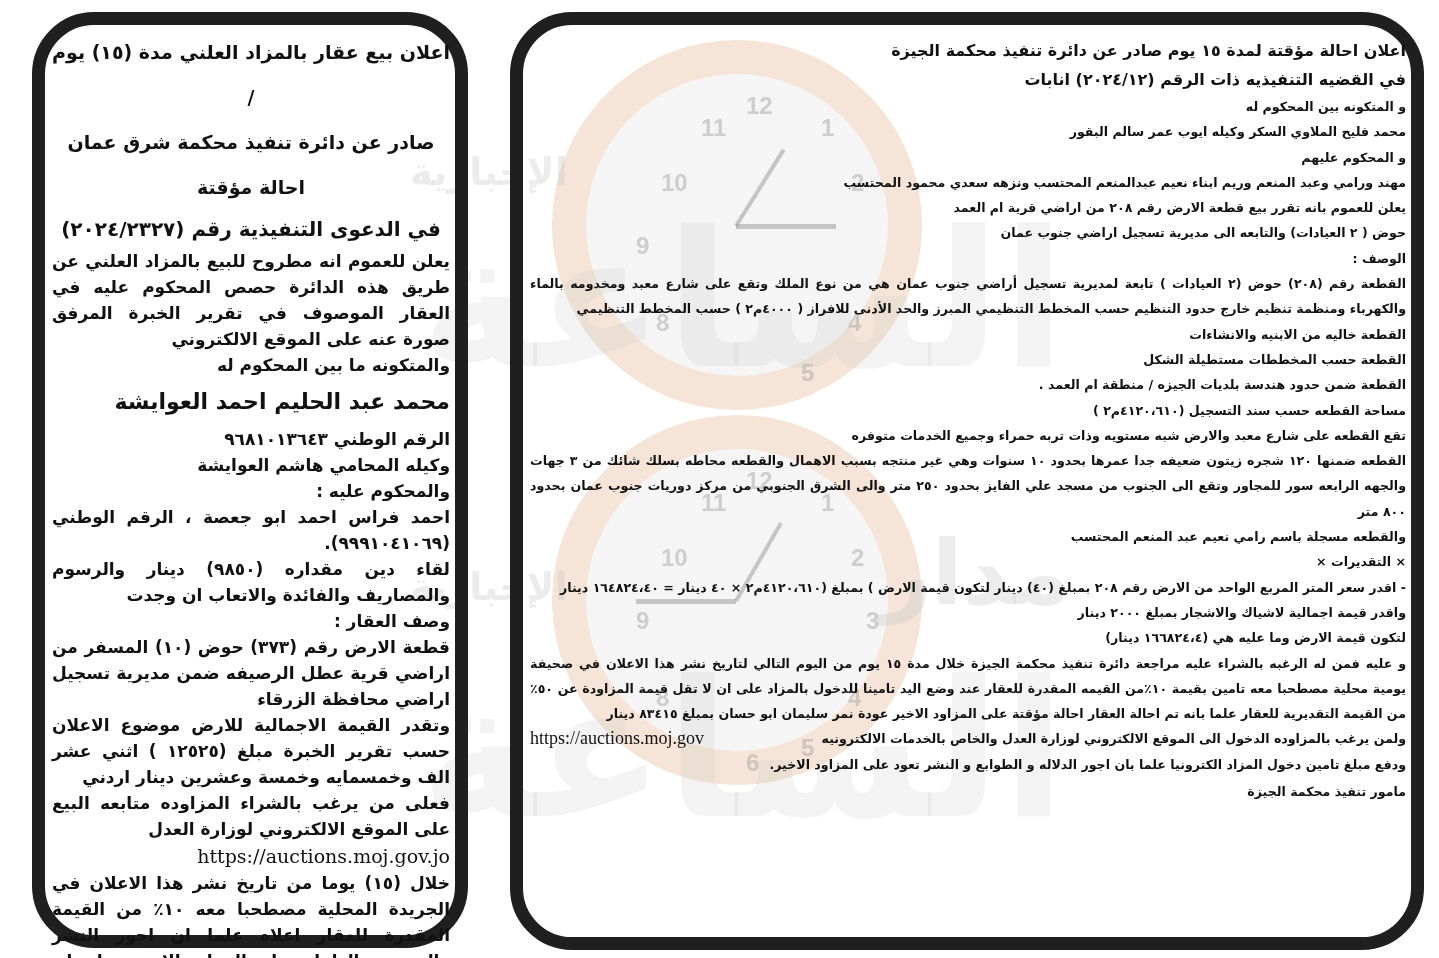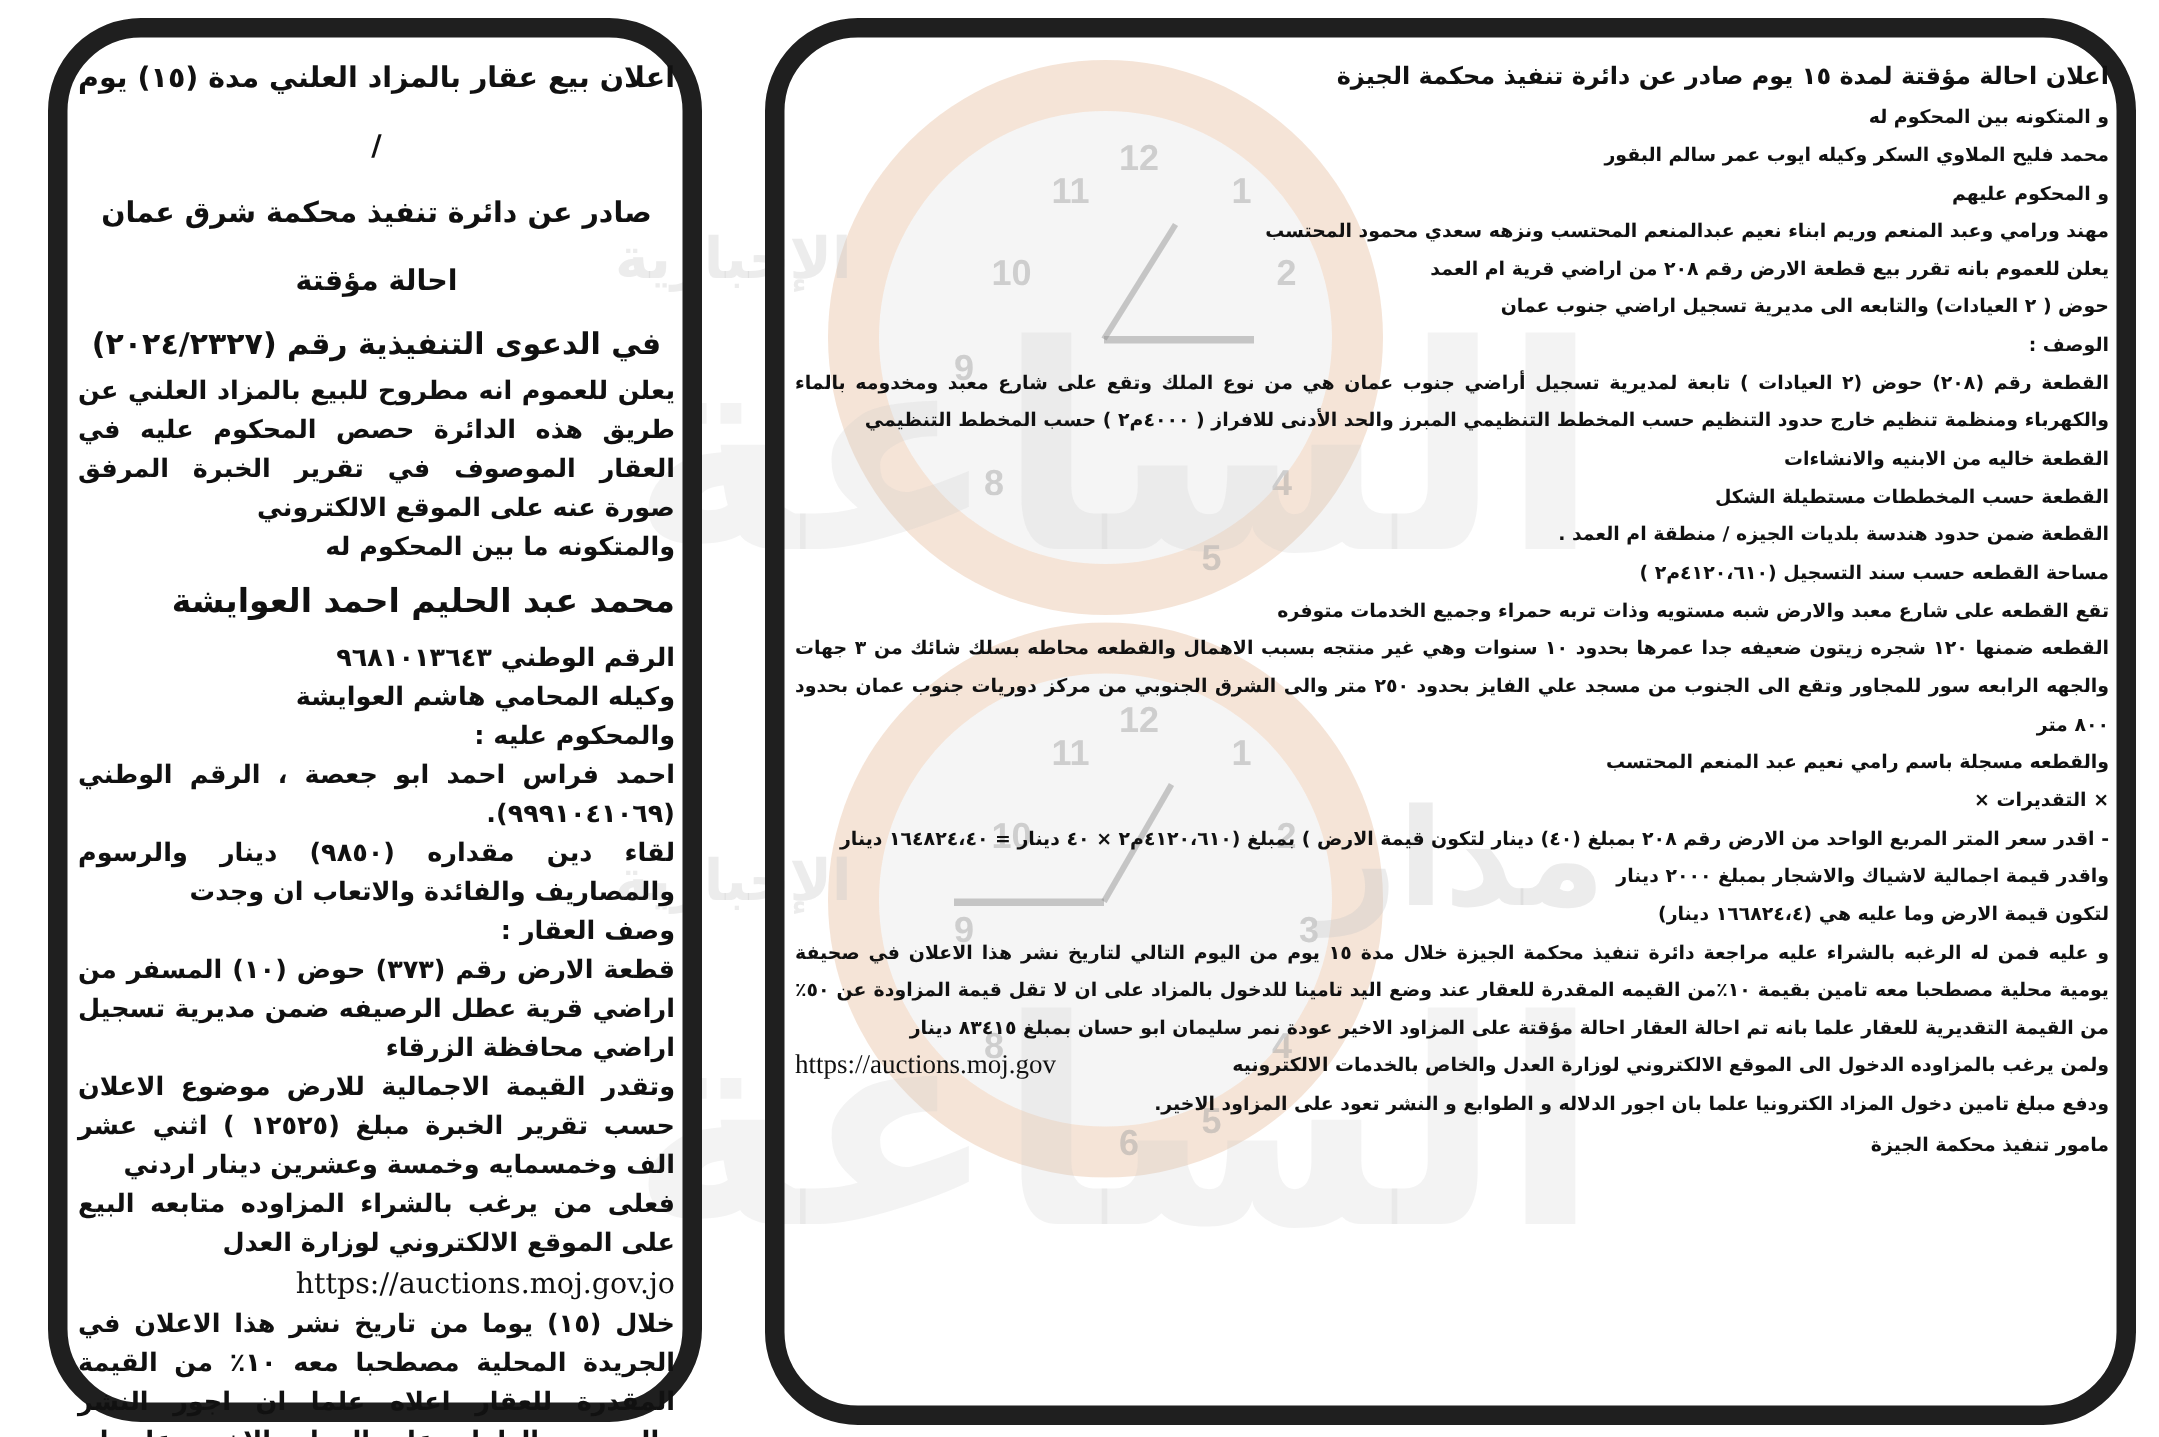--- a/index.html
+++ b/index.html
@@ -81,20 +81,21 @@
   <p class="p">قطعة الارض رقم (٣٧٣) حوض (١٠) المسفر من اراضي قرية عطل الرصيفه ضمن مديرية تسجيل اراضي محافظة الزرقاء</p>
   <p class="p">وتقدر القيمة الاجمالية للارض موضوع الاعلان حسب تقرير الخبرة مبلغ (١٢٥٢٥ ) اثني عشر الف وخمسمايه وخمسة وعشرين دينار اردني</p>
   <p class="p">فعلى من يرغب بالشراء المزاوده متابعه البيع على الموقع الالكتروني لوزارة العدل</p>
   <div class="url">https://auctions.moj.gov.jo</div>
   <p class="p">خلال (١٥) يوما من تاريخ نشر هذا الاعلان في الجريدة المحلية مصطحبا معه ١٠٪ من القيمة المقدرة للعقار اعلاه علما ان اجور النشر والرسوم والطوابع على المزاود الاخير وعلى ان لايقل بدا المزايدة عن ٥٠٪ من القيمة المقدرة</p>
   <p class="p" style="margin-top:4px;">مأمور التنفيذ</p>
 </div>
 
 <div class="col" id="right-col">
   <div class="r-title">اعلان احالة مؤقتة لمدة ١٥ يوم صادر عن دائرة تنفيذ محكمة الجيزة</div>
+  <div class="r-title">في القضيه التنفيذيه ذات الرقم  (٢٠٢٤/١٢) انابات</div>
   <p class="rp">و المتكونه بين المحكوم له</p>
   <p class="rp">محمد فليح الملاوي السكر وكيله ايوب عمر سالم البقور</p>
   <p class="rp">و المحكوم عليهم</p>
   <p class="rp">مهند ورامي وعبد المنعم وريم ابناء نعيم عبدالمنعم المحتسب ونزهه سعدي محمود المحتسب</p>
   <p class="rp">يعلن للعموم بانه تقرر بيع قطعة الارض رقم ٢٠٨ من اراضي قرية ام العمد</p>
   <p class="rp">حوض ( ٢ العيادات) والتابعه الى مديرية تسجيل اراضي جنوب عمان</p>
   <p class="rp">الوصف :</p>
   <p class="rp">القطعة رقم (٢٠٨) حوض (٢ العيادات ) تابعة لمديرية تسجيل أراضي جنوب عمان هي من نوع الملك وتقع على شارع معبد ومخدومه بالماء والكهرباء ومنظمة تنظيم خارج حدود التنظيم حسب المخطط التنظيمي المبرز والحد الأدنى للافراز ( ٤٠٠٠م٢ ) حسب المخطط التنظيمي</p>
   <p class="rp">القطعة خاليه من الابنيه والانشاءات</p>
   <p class="rp">القطعة حسب المخططات مستطيلة الشكل</p>

